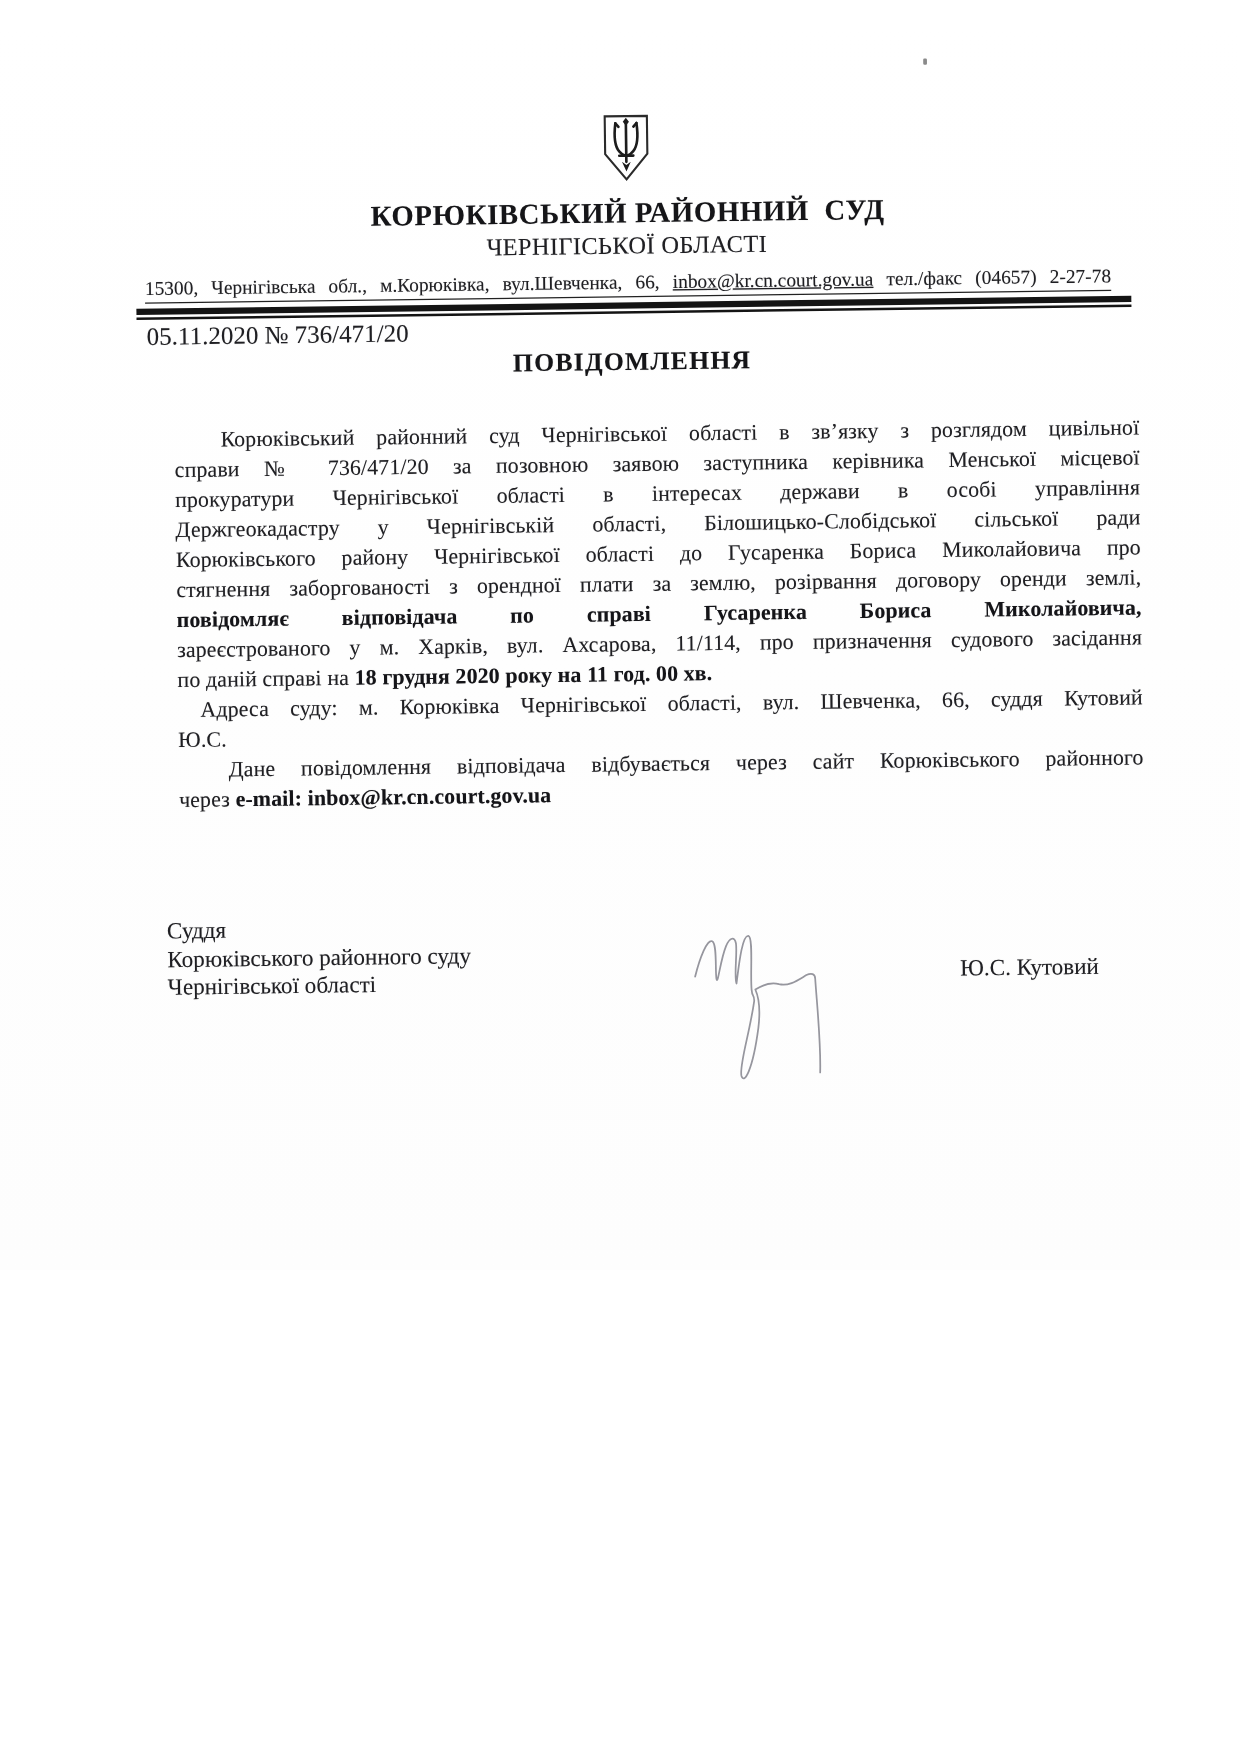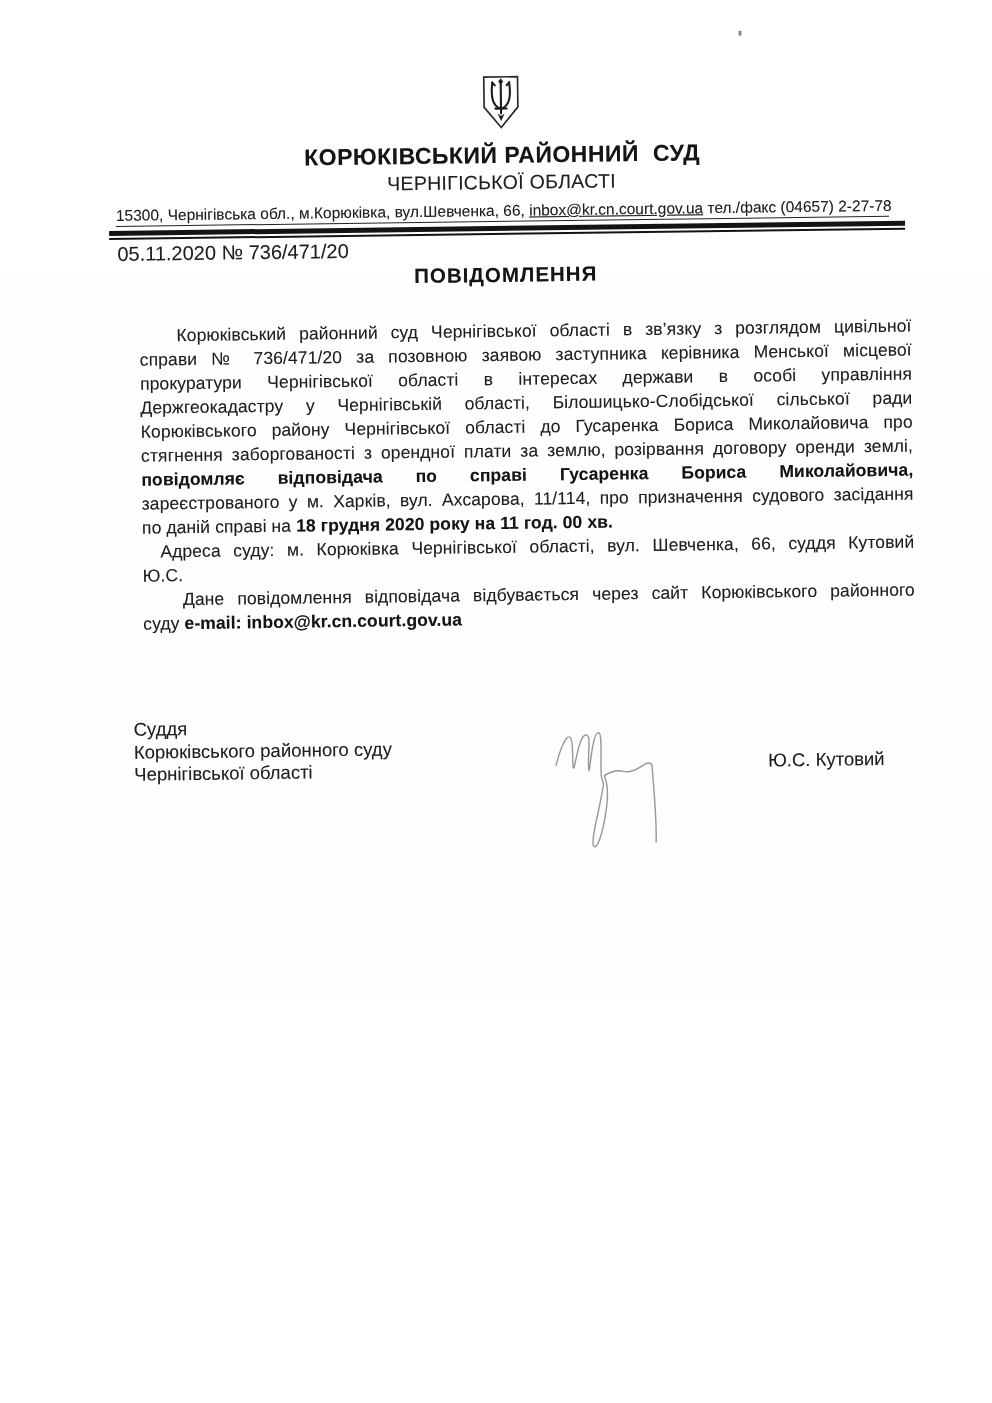--- a/index.html
+++ b/index.html
@@ -4,24 +4,24 @@
 <style>
   html, body {
     margin: 0;
     padding: 0;
     background: #ffffff;
   }
   .page {
     position: relative;
     width: 992px;
     height: 1000px;
-    margin: 0 auto;
+    margin: 16px auto;
     background: linear-gradient(180deg, #ffffff 0%, #fdfdfd 100%);
     overflow: hidden;
-    font-family: Liberation Sans, sans-serif;
+    font-family: Liberation Serif, serif;
     color: #1f1f23;
   }
   
   .tilt {
     position: absolute;
     inset: 0;
     transform: rotate(-0.75deg);
     transform-origin: 50% 45%;
   }
   .soft { text-shadow: 0 0 0.6px rgba(30,30,30,0.35); }
@@ -177,21 +177,21 @@
         <div class="line align-justify" style="text-indent: 0px;"><span>прокуратури Чернігівської області в інтересах держави в особі управління</span></div>
         <div class="line align-justify" style="text-indent: 0px;"><span>Держгеокадастру у Чернігівській області, Білошицько-Слобідської сільської ради</span></div>
         <div class="line align-justify" style="text-indent: 0px;"><span>Корюківського району Чернігівської області до Гусаренка Бориса Миколайовича про</span></div>
         <div class="line align-justify" style="text-indent: 0px;"><span>стягнення заборгованості з орендної плати за землю, розірвання договору оренди землі,</span></div>
         <div class="line align-justify" style="text-indent: 0px;"><span class="b">повідомляє відповідача по справі Гусаренка Бориса Миколайовича,</span></div>
         <div class="line align-justify" style="text-indent: 0px;"><span>зареєстрованого у м. Харків, вул. Ахсарова, 11/114, про призначення судового засідання</span></div>
         <div class="line align-left" style="text-indent: 0px;"><span>по даній справі на </span><span class="b">18 грудня 2020 року на 11 год. 00 хв.</span></div>
         <div class="line align-justify" style="text-indent: 18px;"><span>Адреса суду: м. Корюківка Чернігівської області, вул. Шевченка, 66, суддя Кутовий</span></div>
         <div class="line align-left" style="text-indent: 0px;"><span>Ю.С.</span></div>
         <div class="line align-justify" style="text-indent: 40px;"><span>Дане повідомлення відповідача відбувається через сайт Корюківського районного</span></div>
-        <div class="line align-left" style="text-indent: 0px;"><span>суду </span><span class="b">e-mail: inbox@kr.cn.court.gov.ua</span></div>
+        <div class="line align-left" style="text-indent: 0px;"><span>через </span><span class="b">e-mail: inbox@kr.cn.court.gov.ua</span></div>
       </div>
 
     <div class="sig-left soft" id="sig-left">
         <div>Суддя</div>
         <div>Корюківського районного суду</div>
         <div>Чернігівської області</div>
       </div>
 
     <svg class="signature" viewBox="0 0 124 142" xmlns="http://www.w3.org/2000/svg">
       <path id="sig-path" fill="none" stroke="#96969e" stroke-width="1.4" stroke-linecap="round" d="M10,46 C14,31 20,16 24,18 C28,20 26,42 27,48 C28,54 30,34 35,22 C38,15 42,14 43,20 C44,28 41,46 43,52

